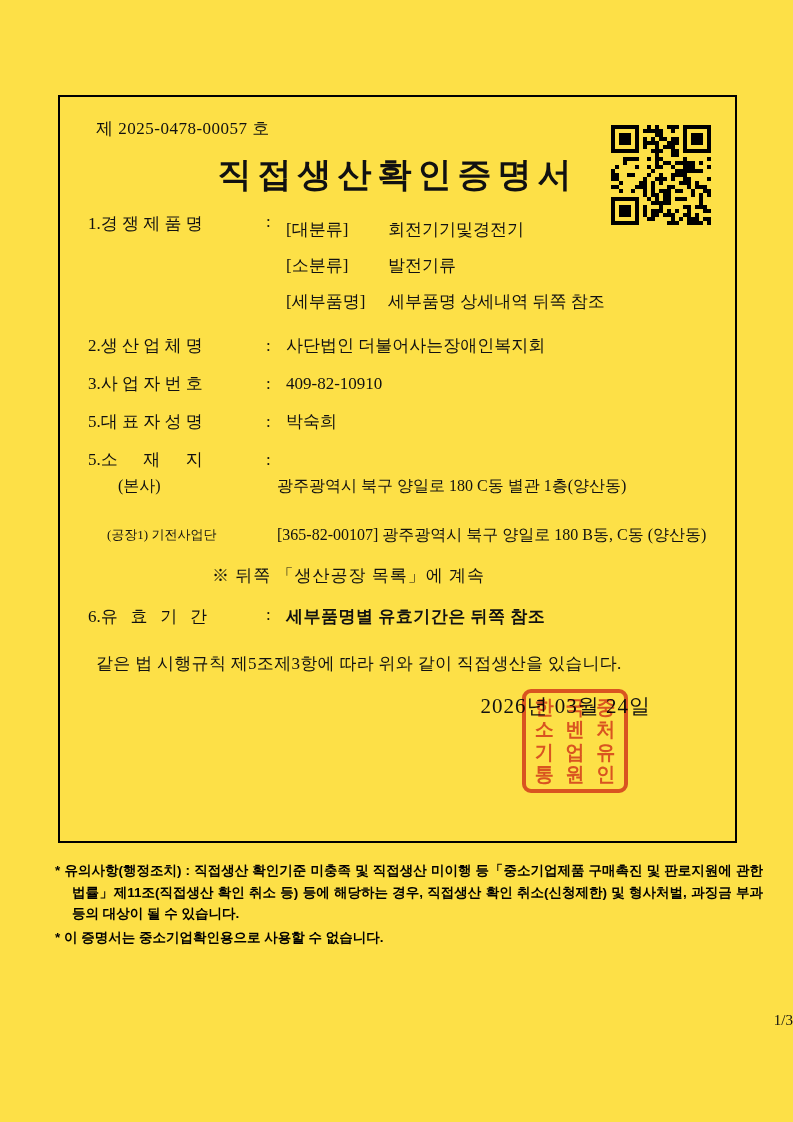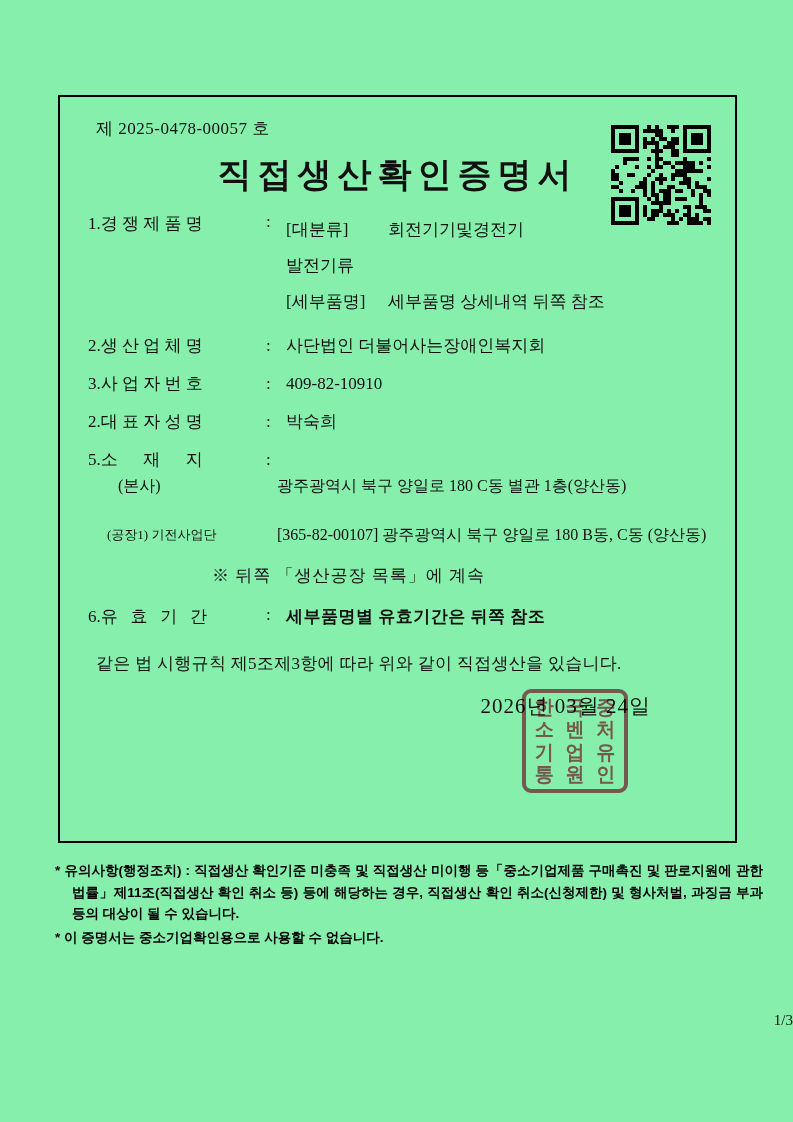--- a/index.html
+++ b/index.html
@@ -1,19 +1,19 @@
 <!DOCTYPE html>
 <html><head>
 <meta charset="utf-8">
 <style>
   html,body{margin:0;padding:0;background:#ffffff;}
   .page{
     position:relative;
     width:793px;height:1122px;
-    background:#86efac;
+    background:#fde047;
     font-family:"Liberation Serif","DejaVu Serif",serif;
     color:#111;
     overflow:hidden;
     margin:0 auto;
   }
   .cert-box{
     position:absolute;left:58px;top:95px;width:679px;height:748px;
     border:2px solid #000;box-sizing:border-box;
     padding:20px 28px 0 28px;
   }
@@ -376,20 +376,21 @@
 
     <div class="row">
       <span class="label">1.경 쟁 제 품 명</span>
       <span class="colon">:</span>
       <div class="sublines">
         <div class="subrow">
           <span class="tag">[대분류]</span>
           <span class="val">회전기기및경전기</span>
         </div>
         <div class="subrow">
+          <span class="tag">[소분류]</span>
           <span class="val">발전기류</span>
         </div>
         <div class="subrow">
           <span class="tag">[세부품명]</span>
           <span class="val">세부품명 상세내역 뒤쪽 참조</span>
         </div>
       </div>
     </div>
 
     <div class="row compact">
@@ -398,21 +399,21 @@
       <span class="value">사단법인 더불어사는장애인복지회</span>
     </div>
 
     <div class="row compact">
       <span class="label">3.사 업 자 번 호</span>
       <span class="colon">:</span>
       <span class="value">409-82-10910</span>
     </div>
 
     <div class="row compact">
-      <span class="label">2.대 표 자 성 명</span>
+      <span class="label">5.대 표 자 성 명</span>
       <span class="colon">:</span>
       <span class="value">박숙희</span>
     </div>
 
     <div class="row compact">
       <span class="label">5.소      재      지</span>
       <span class="colon">:</span>
       <span class="value"></span>
     </div>
 

